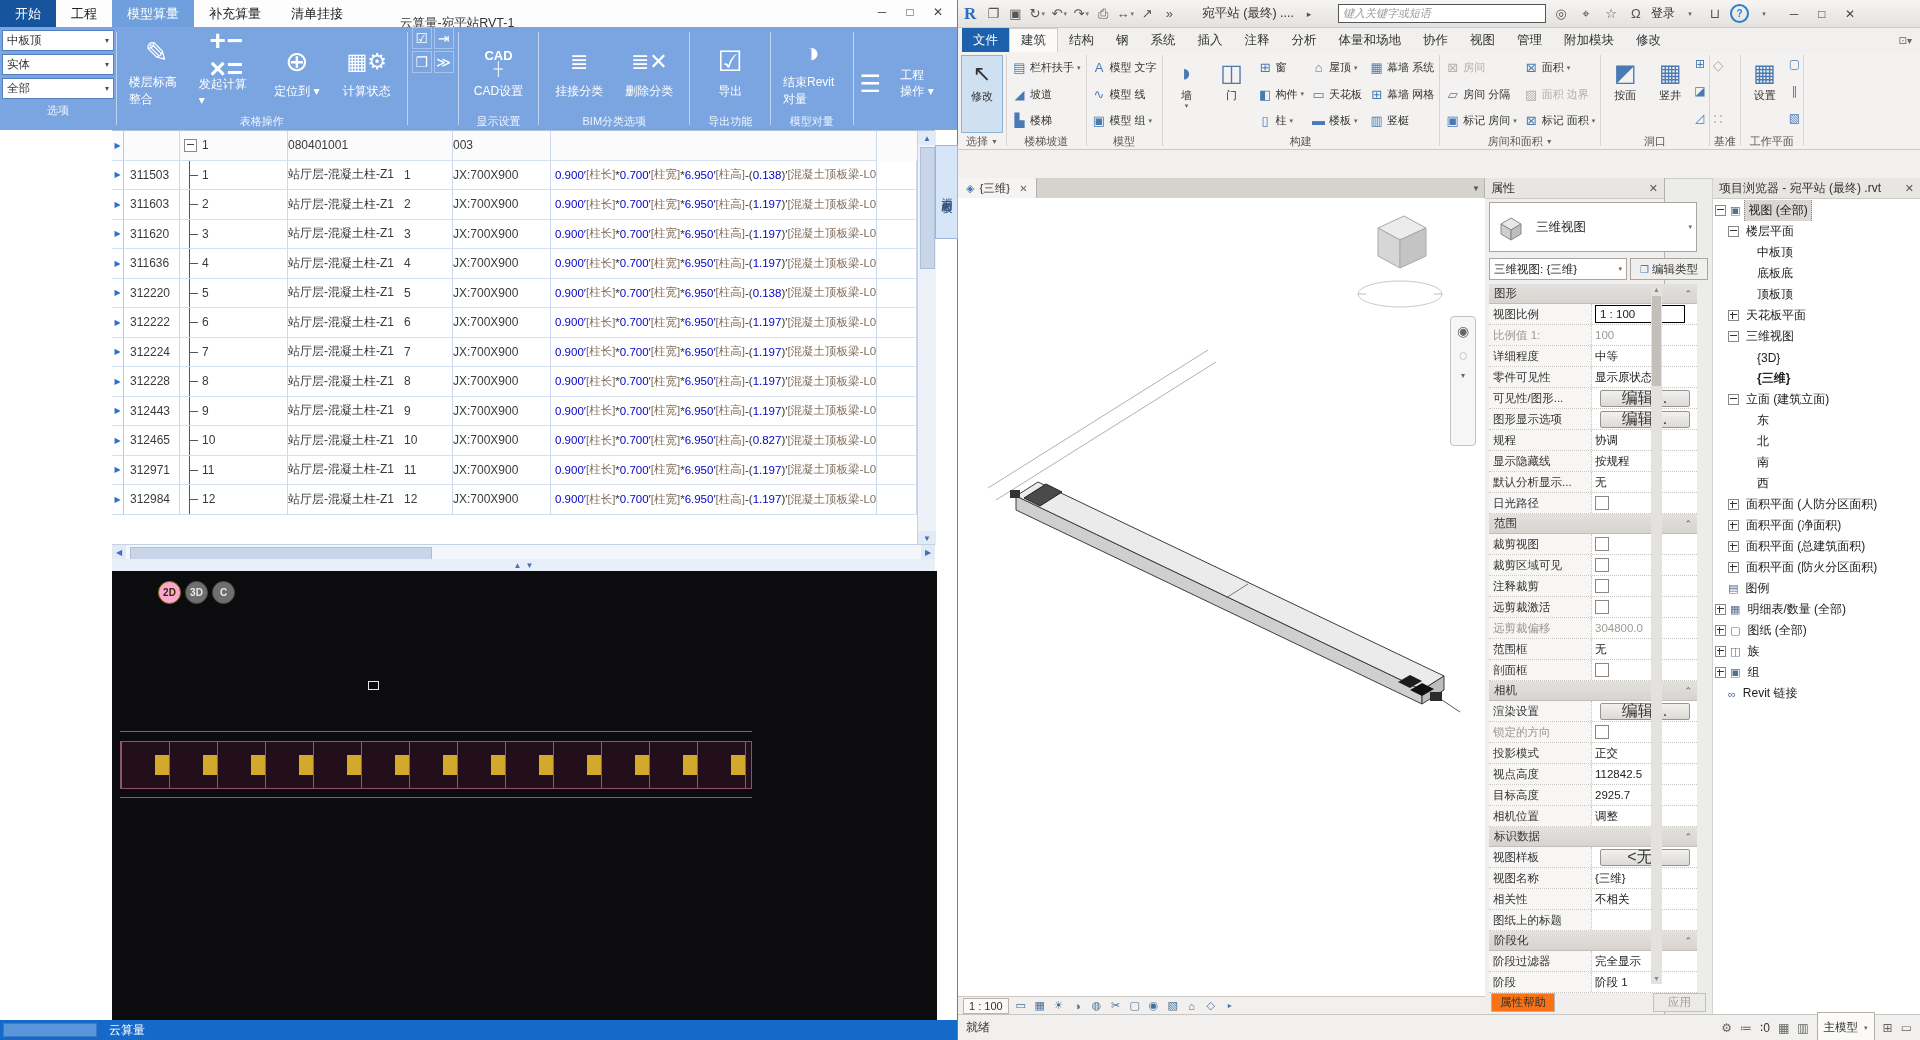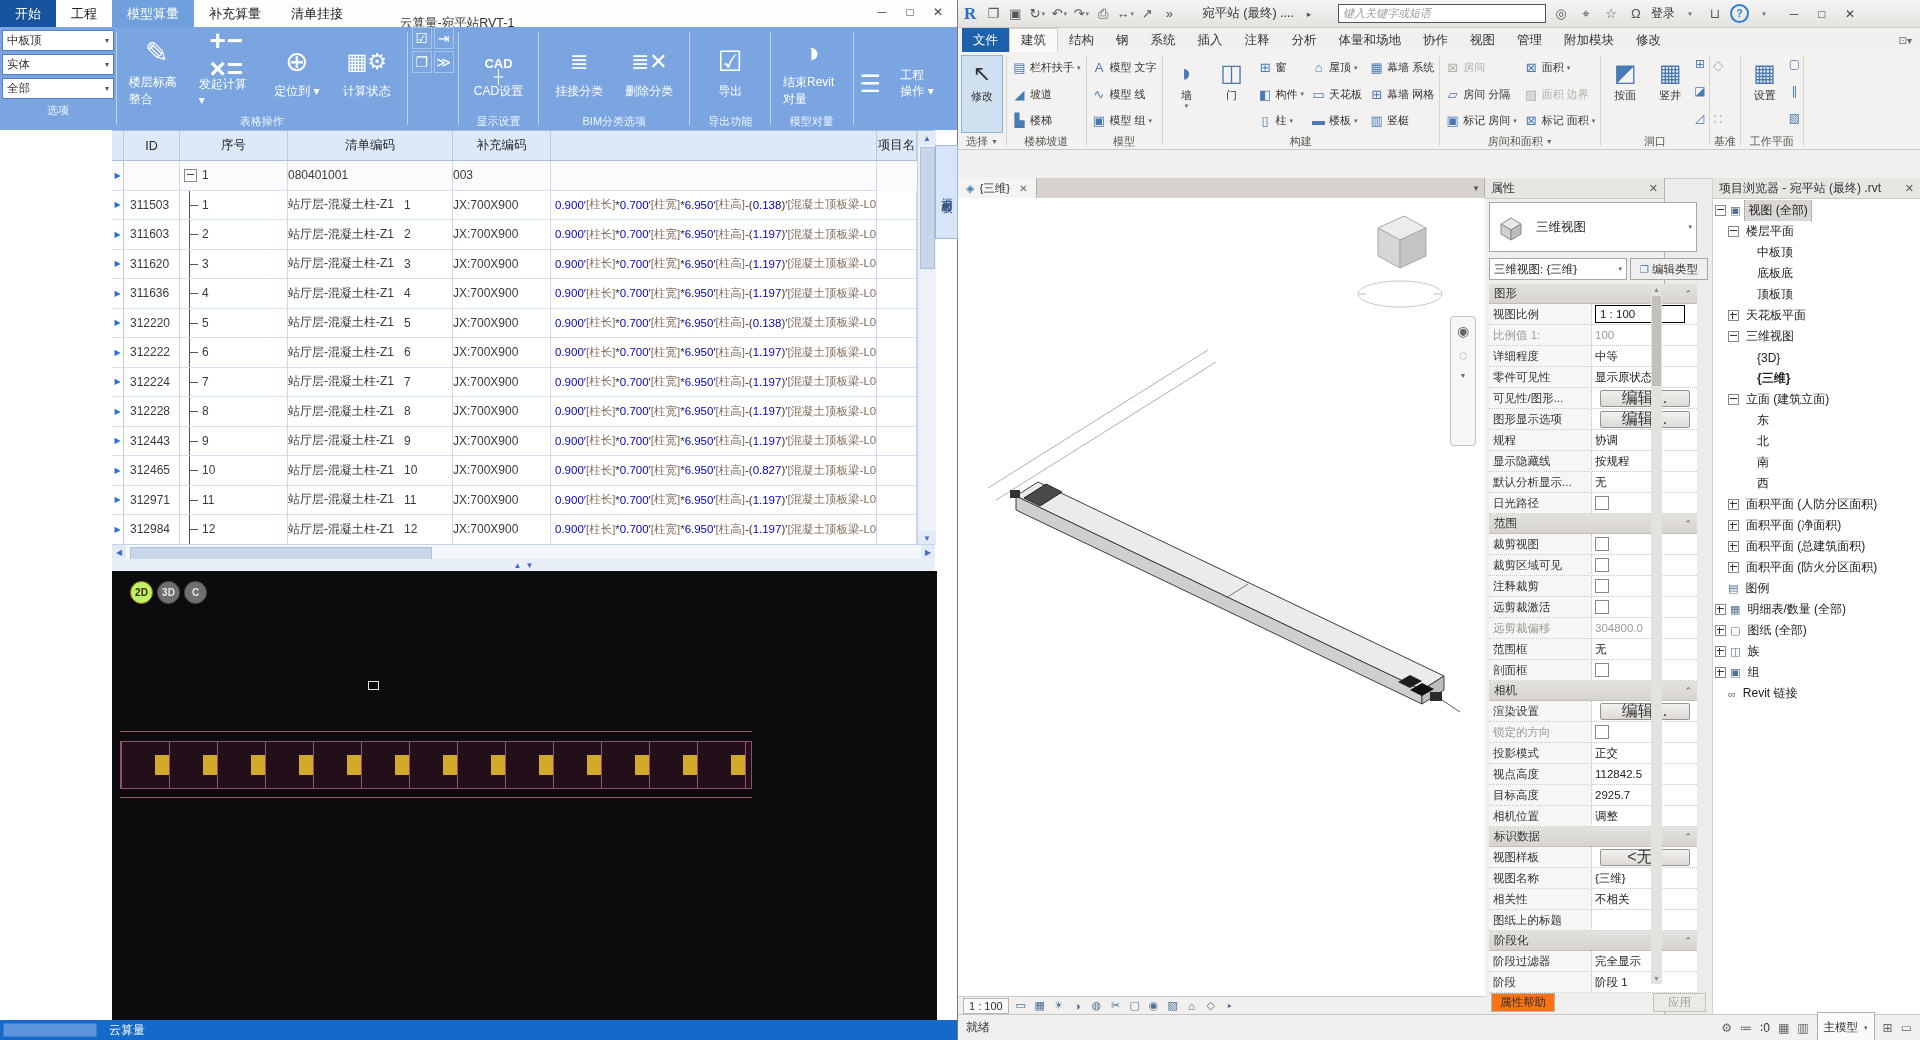--- a/index.html
+++ b/index.html
@@ -53,21 +53,21 @@
   .grouprow{background:#fbfbfb;}
   #lt-vscroll{position:absolute;left:805px;top:0;width:18px;height:414px;background:#eef2f8;border-left:1px solid #c4d2e6;}
   .scr-arrow{width:100%;height:14px;display:flex;align-items:center;justify-content:center;font-size:8px;color:#3f6fbf;background:#e2eaf6;}
   #lt-vthumb{position:absolute;left:2px;top:16px;width:13px;height:120px;background:#c9d6ea;border:1px solid #aebfda;}
   #l-hscroll{left:112px;top:544px;width:823px;height:15px;background:#f3f6fb;border-top:1px solid #c4d2e6;display:flex;}
   #l-hthumb{position:absolute;left:18px;top:2px;width:300px;height:11px;background:#c9d6ea;border:1px solid #aebfda;}
   #l-split{left:112px;top:559px;width:823px;height:12px;background:#e9eff8;display:flex;align-items:center;justify-content:center;gap:4px;font-size:8px;color:#3f6fbf;}
   
   #l-black{left:112px;top:571px;width:825px;height:449px;background:#0c0c0e;overflow:hidden;}
   .modebtn{width:21px;height:21px;border-radius:50%;display:flex;align-items:center;justify-content:center;font-size:10px;font-weight:bold;}
-  .modebtn.b2d{background:#bef264;color:#3b2a00;border:1px solid #8a6a10;}
+  .modebtn.b2d{background:#f9a8d4;color:#3b2a00;border:1px solid #8a6a10;margin-left:28px;}
   .modebtn.bgr{background:#6f6f6f;color:#e8e8e8;border:1px solid #4a4a4a;}
   #cad-band-top{position:absolute;left:8px;top:160px;width:632px;height:1px;background:#9a5575;}
   #cad-band{position:absolute;left:8px;top:170px;width:630px;height:46px;border:1px solid #8f4f6e;
     background-color:#220f1a;
     background-image:
       repeating-linear-gradient(90deg, transparent 0 34px, #d2a92c 34px 48px),
       repeating-linear-gradient(90deg, rgba(170,95,130,.85) 0 1px, transparent 1px 48px);
     background-size:100% 20px,100% 100%;
     background-position:0 center,0 0;
     background-repeat:repeat-x,repeat;}
@@ -244,21 +244,21 @@
       <div class="lr-mini">
         <span>☑</span>
         <span>⇥</span>
         <span>❐</span>
         <span>≫</span>
       </div>
       <div class="lr-sep"></div>
       <div class="lr-group">
         <div class="lr-tools">
           <div class="lr-btn">
-            <span class="ic" style="font-size:13px;font-weight:bold;flex-direction:column;line-height:1;justify-content:flex-end;">CAD<span style="font-weight:normal;">┼</span></span>
+            <span class="ic" style="font-size:13px;font-weight:bold;flex-direction:column;line-height:1;">CAD<span style="font-weight:normal;">┼</span></span>
             <span>CAD设置</span>
           </div>
         </div>
         <div class="lr-label">显示设置</div>
       </div>
       <div class="lr-sep"></div>
       <div class="lr-group">
         <div class="lr-tools">
           <div class="lr-btn">
             <span class="ic small">≣</span>
@@ -296,31 +296,20 @@
         <span style="color:#fff;font-size:24px;">☰</span>
         <div class="lr-btn">
           <span style="line-height:1.3;"><span>工程</span><br>
           <span>操作</span> ▾</span>
         </div>
       </div>
     </div>
 
 
     <div class="abs" id="l-table">
-      <div id="lt-head">
-          <div class="trow head">
-            <div class="tc mark"></div>
-            <div class="tc">ID</div>
-            <div class="tc">序号</div>
-            <div class="tc">清单编码</div>
-            <div class="tc">补充编码</div>
-            <div class="tc"></div>
-            <div class="tc">项目名</div>
-          </div>
-        </div>
       <div id="lt-body">
           <div class="trow grouprow">
             <div class="tc mark">▶</div>
             <div class="tc id"></div>
             <div class="tc seq" style="padding-left: 4px;">
               <span class="expbox" style="margin-right: 5px;"></span>
               <span>1</span>
             </div>
             <div class="tc code">080401001</div>
             <div class="tc">003</div>

